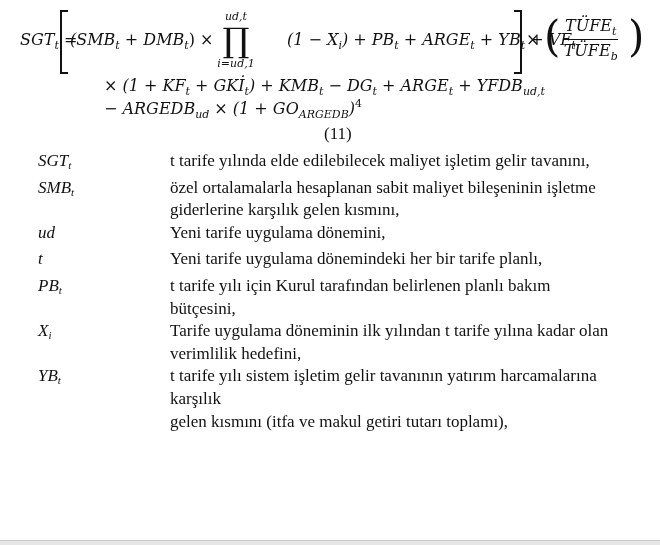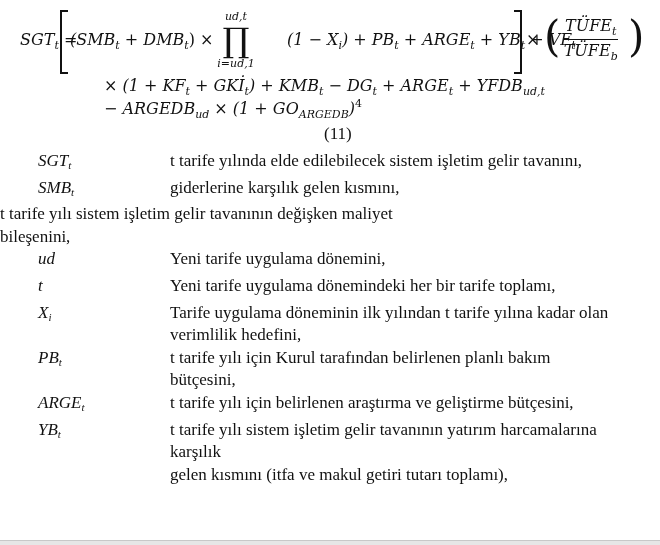--- a/index.html
+++ b/index.html
@@ -65,63 +65,55 @@
     <span>− ARGEDB</span><span class="sub">ud</span><span> × (1 + GO</span><span class="sub">ARGEDB</span><span>)</span><span class="sup">4</span>
   </div>
 </div>
 
 <div class="eqno">(11)</div>
 
 <div class="defs" id="defs">
     <div class="row">
       <div class="term"><span>SGT</span><span class="tsub">t</span></div>
       <div class="desc">
-        <div>t tarife yılında elde edilebilecek sistem işletim gelir tavanını,</div>
+        <div>t tarife yılında elde edilebilecek maliyet işletim gelir tavanını,</div>
       </div>
     </div>
     <div class="row">
       <div class="term"><span>SMB</span><span class="tsub">t</span></div>
       <div class="desc">
+        <div>özel ortalamalarla hesaplanan sabit maliyet bileşeninin işletme</div>
         <div>giderlerine karşılık gelen kısmını,</div>
       </div>
     </div>
     <div class="row">
-      <div class="desc">
-        <div>t tarife yılı sistem işletim gelir tavanının değişken maliyet bileşenini,</div>
-      </div>
     </div>
     <div class="row">
       <div class="term"><span>ud</span><span class="tsub"></span></div>
       <div class="desc">
         <div>Yeni tarife uygulama dönemini,</div>
       </div>
     </div>
     <div class="row">
       <div class="term"><span>t</span><span class="tsub"></span></div>
       <div class="desc">
-        <div>Yeni tarife uygulama dönemindeki her bir tarife toplamı,</div>
-      </div>
-    </div>
-    <div class="row">
-      <div class="term"><span>X</span><span class="tsub">i</span></div>
-      <div class="desc">
-        <div>Tarife uygulama döneminin ilk yılından t tarife yılına kadar olan</div>
-        <div>verimlilik hedefini,</div>
+        <div>Yeni tarife uygulama dönemindeki her bir tarife planlı,</div>
       </div>
     </div>
     <div class="row">
       <div class="term"><span>PB</span><span class="tsub">t</span></div>
       <div class="desc">
         <div>t tarife yılı için Kurul tarafından belirlenen planlı bakım bütçesini,</div>
       </div>
     </div>
     <div class="row">
-      <div class="term"><span>ARGE</span><span class="tsub">t</span></div>
+      <div class="term"><span>X</span><span class="tsub">i</span></div>
       <div class="desc">
-        <div>t tarife yılı için belirlenen araştırma ve geliştirme bütçesini,</div>
+        <div>Tarife uygulama döneminin ilk yılından t tarife yılına kadar olan</div>
+        <div>verimlilik hedefini,</div>
       </div>
     </div>
     <div class="row">
       <div class="term"><span>YB</span><span class="tsub">t</span></div>
       <div class="desc">
         <div>t tarife yılı sistem işletim gelir tavanının yatırım harcamalarına karşılık</div>
         <div>gelen kısmını (itfa ve makul getiri tutarı toplamı),</div>
       </div>
     </div>
   </div>

